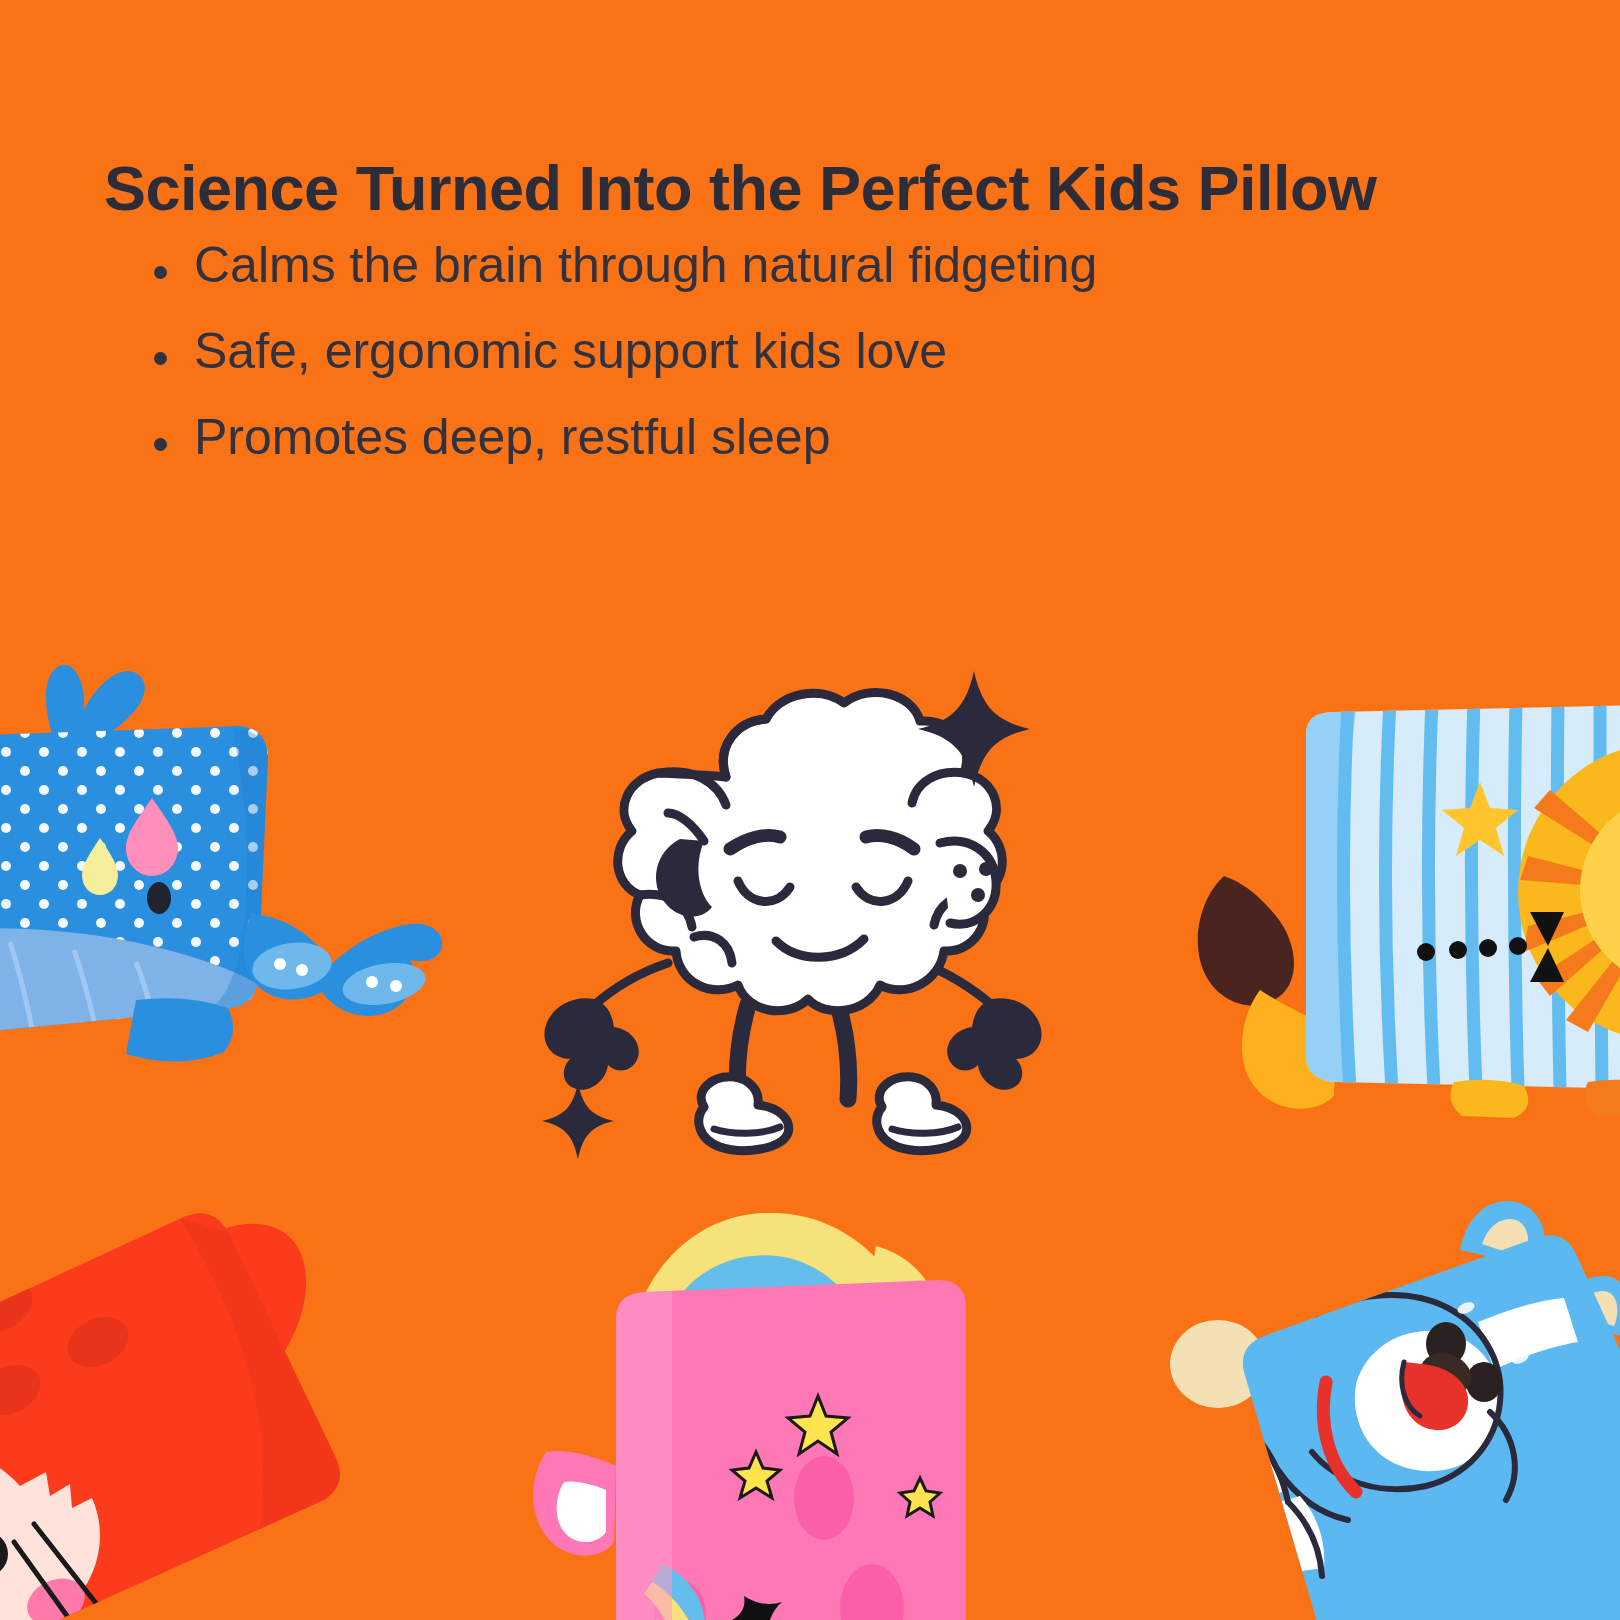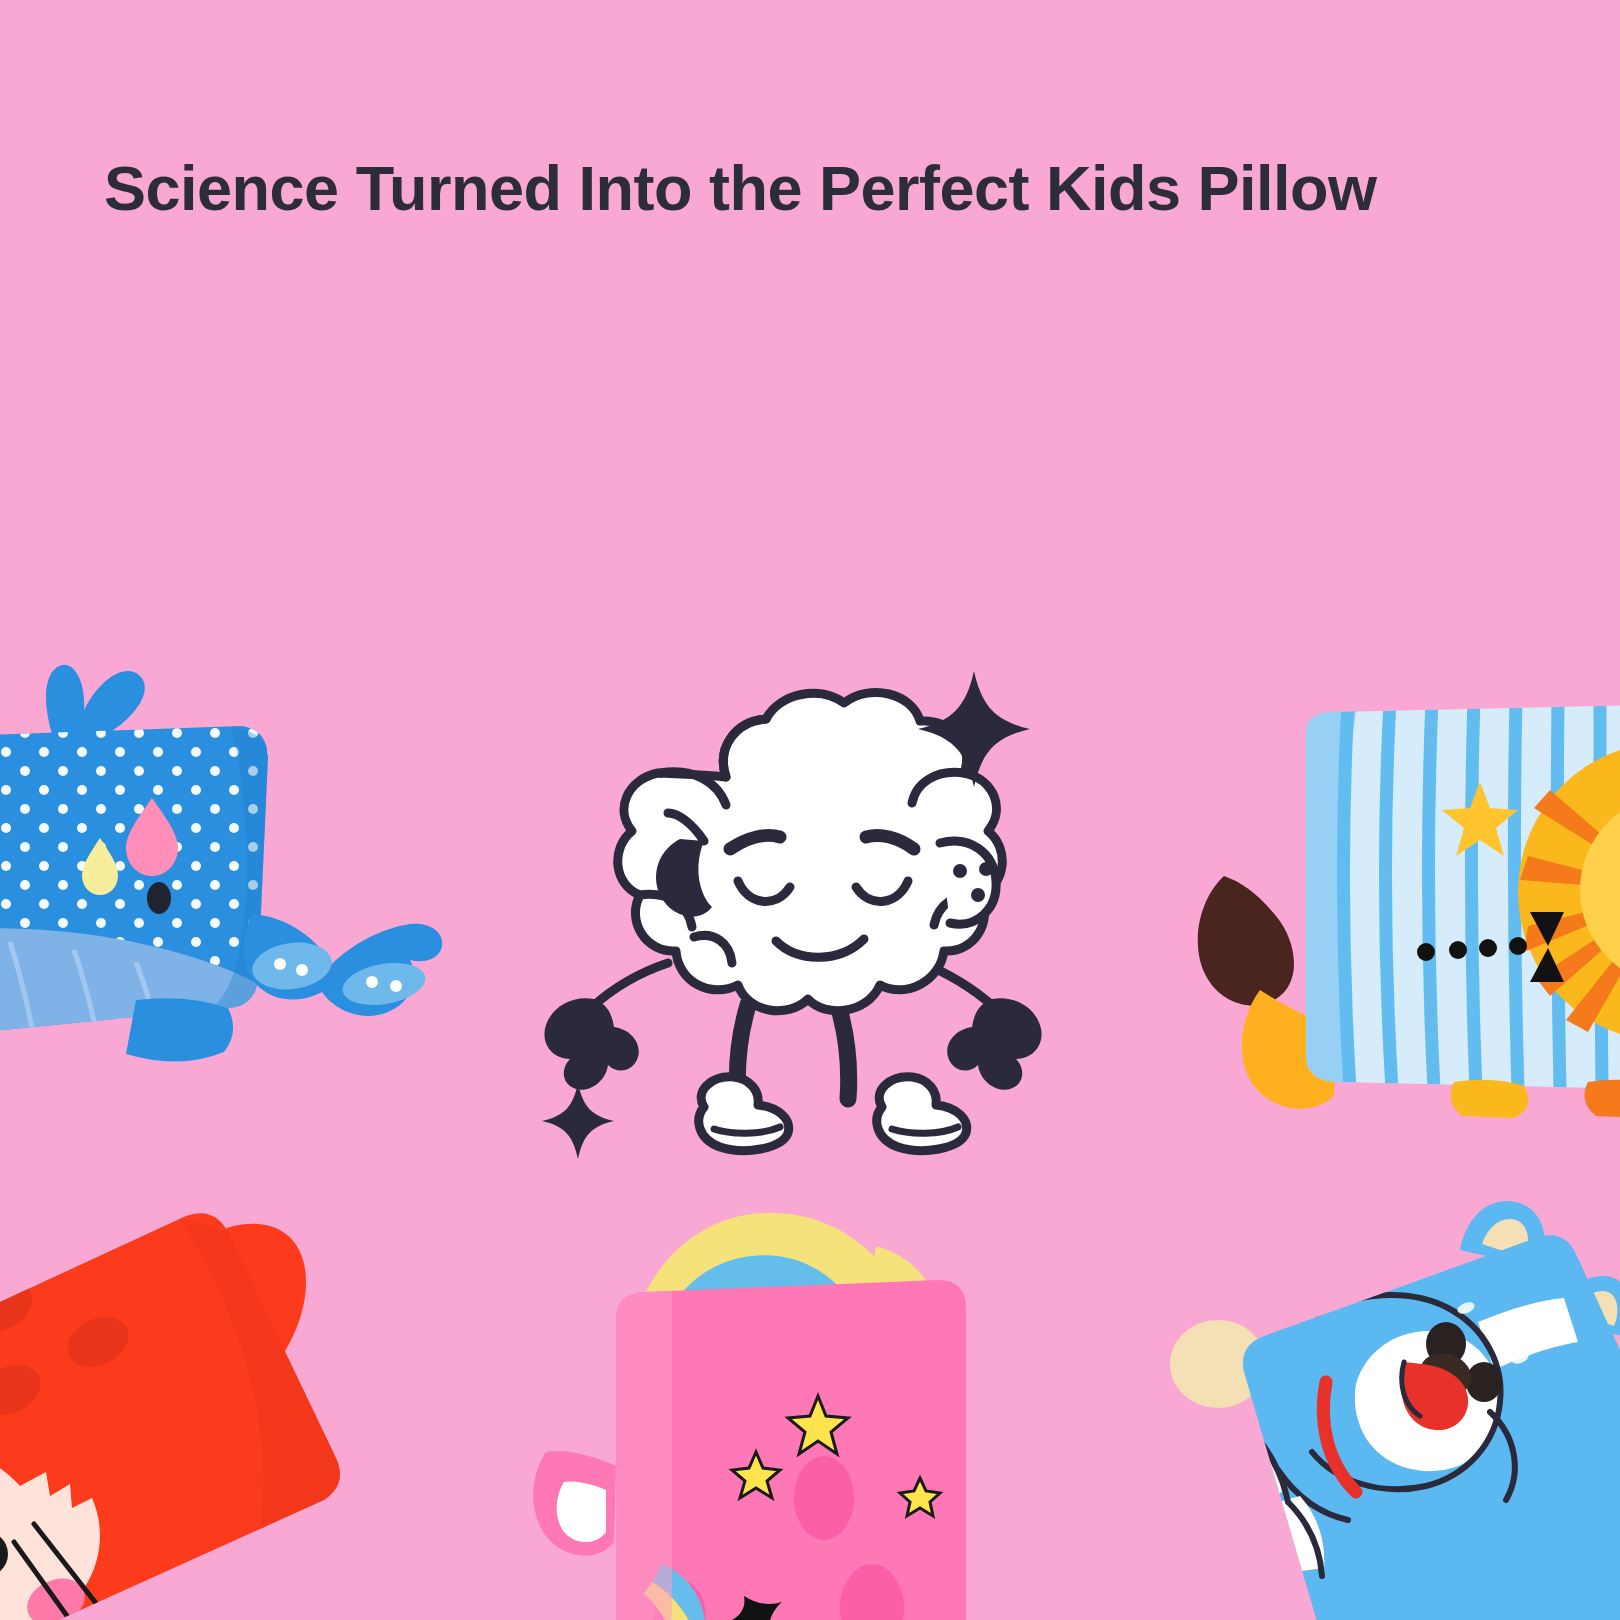--- a/index.html
+++ b/index.html
@@ -11,21 +11,21 @@
     height: 1620px;
     background: #F5F5F5;
     font-family: "Liberation Sans", sans-serif;
     overflow: hidden;
     position: relative;
   }
   .stage {
     position: relative;
     width: 1620px;
     height: 1620px;
-    background: #f9a8d4;
+    background: #f97316;
     overflow: hidden;
   }
 
   
   .headline {
     position: absolute;
     left: 104px;
     top: 112px;
     width: 1420px;
     font-size: 63px;
@@ -75,20 +75,25 @@
   #unicorn-pillow { left: 520px;  top: 1198px; width: 460px;  height: 440px; }
   #dog-pillow     { left: 1160px; top: 1196px; width: 470px;  height: 440px; }
 </style>
 </head>
 <body>
 
 <div class="stage">
 
   <h1 class="headline">Science Turned Into the Perfect Kids Pillow</h1>
 
+  <ul class="bullets">
+    <li>Calms the brain through natural fidgeting</li>
+    <li>Safe, ergonomic support kids love</li>
+    <li>Promotes deep, restful sleep</li>
+  </ul>
 
   <div class="art" id="whale-pillow">
     <svg viewBox="0 0 500 470" width="500" height="470">
       <defs>
         <pattern id="whaleDots" x="0" y="0" width="38" height="38" patternUnits="userSpaceOnUse">
           <circle cx="9" cy="9" r="5" fill="#FFFFFF"></circle>
           <circle cx="28" cy="28" r="5" fill="#FFFFFF"></circle>
         </pattern>
         <clipPath id="whaleBodyClip">
           <path d="M-40 90 L300 78 Q326 80 328 108 L318 330 Q316 358 288 360 L-40 392 Z"></path>

